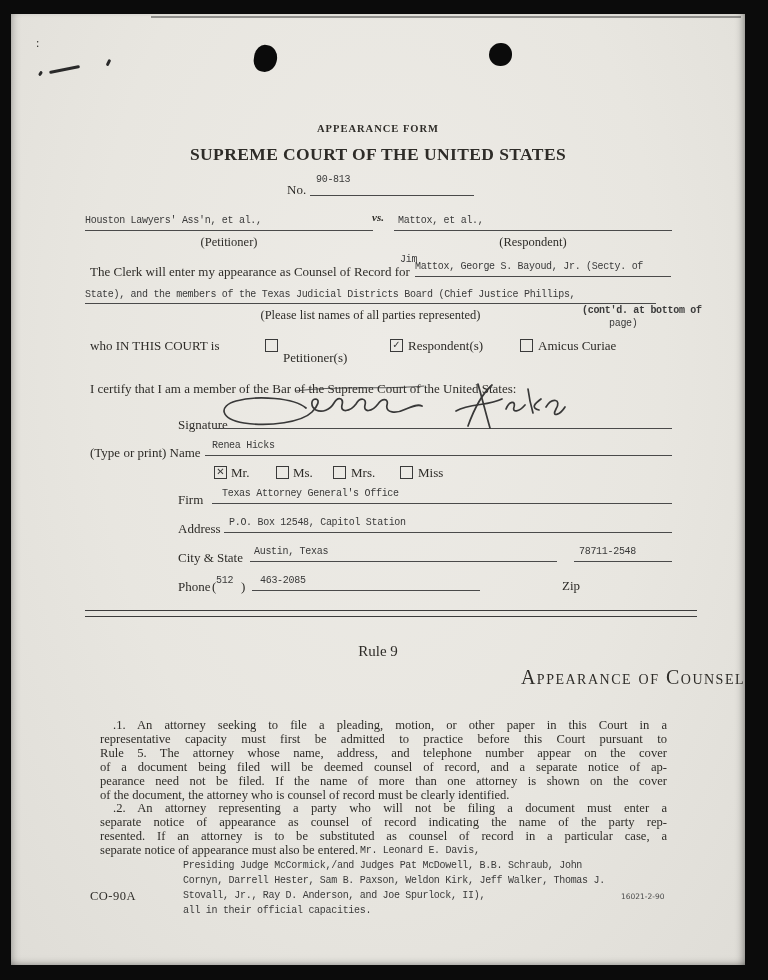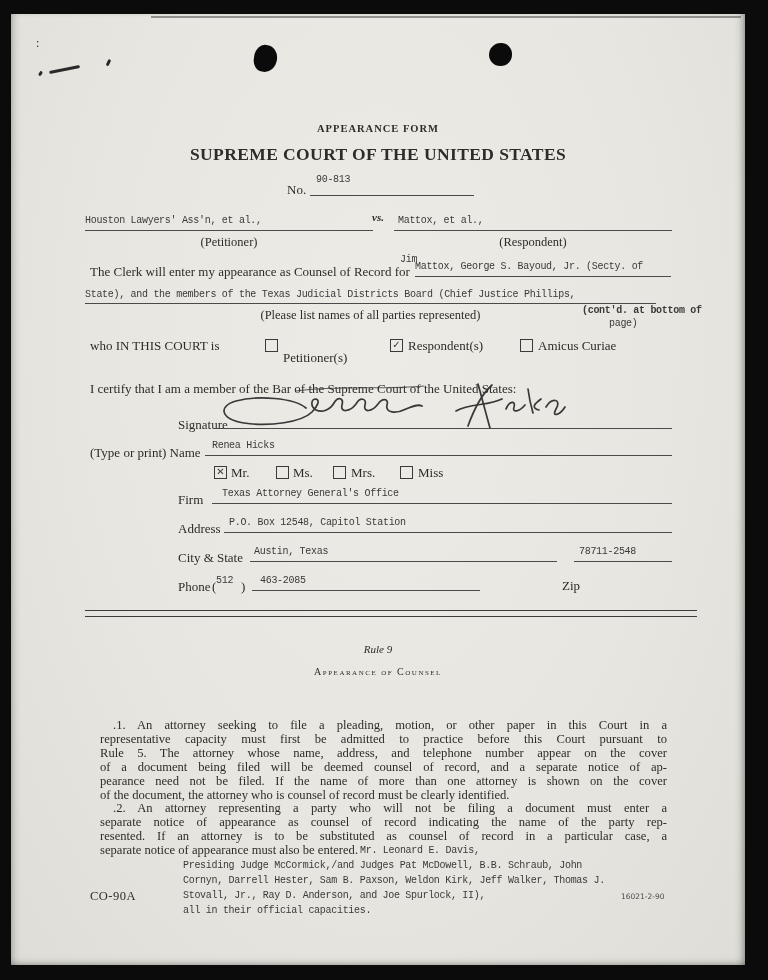--- a/index.html
+++ b/index.html
@@ -116,22 +116,22 @@
 
   <div class="abs serif" style="left:167px;top:565px;">Phone</div>
   <div class="abs serif" style="left:201px;top:565px;">(</div>
   <div class="abs typed" style="left:205px;top:561px;">512</div>
   <div class="abs serif" style="left:230px;top:565px;">)</div>
   <div class="abs typed" style="left:249px;top:561px;">463-2085</div>
   <div class="rule-line" style="left:241px;top:576px;width:228px;"></div>
 
   <div class="abs" style="left:74px;top:596px;width:612px;height:5px;border-top:1.6px solid #3c3c3c;border-bottom:1.6px solid #3c3c3c;"></div>
 
-  <div class="abs serif center" style="left:0;right:0;top:629px;font-size:11px;font-style:italic;">Rule 9</div>
-  <div class="abs serif center" style="left:0;right:0;top:652px;font-size:10px;font-variant:small-caps;letter-spacing:1.5px;">Appearance of Counsel</div>
+  <div class="abs serif center" style="left:0;right:0;top:629px;font-size:15px;">Rule 9</div>
+  <div class="abs serif center" style="left:0;right:0;top:652px;font-size:20px;font-variant:small-caps;letter-spacing:1.5px;text-align:right;">Appearance of Counsel</div>
 
   <div class="para" style="top:684px;margin-top:21px;">
     <div class="jline" style="padding-left:13px;">.1.  An attorney seeking to file a pleading, motion, or other paper in this Court in a</div>
     <div class="jline">representative capacity must first be admitted to practice before this Court pursuant to</div>
     <div class="jline">Rule 5.   The attorney whose name, address, and telephone number appear on the cover</div>
     <div class="jline">of a document being filed will be deemed counsel of record, and a separate notice of ap-</div>
     <div class="jline">pearance need not be filed.   If the name of more than one attorney is shown on the cover</div>
     <div class="jline-last">of the document, the attorney who is counsel of record must be clearly identified.</div>
     <div class="jline" style="padding-left:13px;">.2.  An attorney representing a party who will not be filing a document must enter a</div>
     <div class="jline">separate notice of appearance as counsel of record indicating the name of the party rep-</div>

